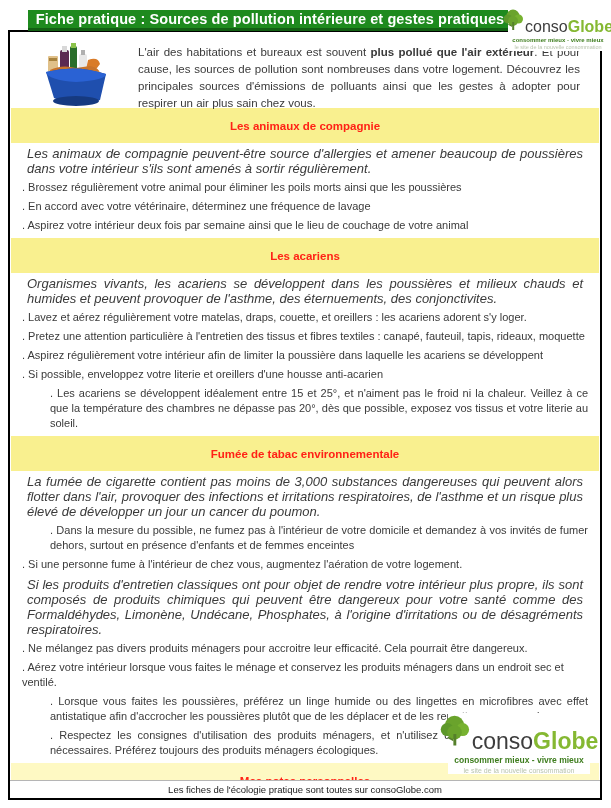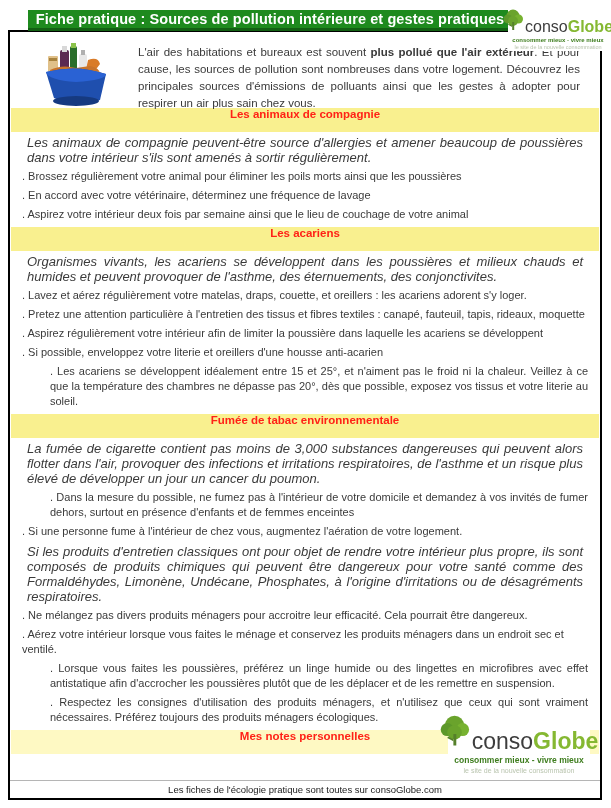--- a/index.html
+++ b/index.html
@@ -37,22 +37,22 @@
   
   .intro-row { display:flex; padding:8px 12px 0 26px; height:76px; }
   .bucket { flex:0 0 auto; margin-top:2px; }
   .intro-text {
     margin-left:20px; width:442px; font-size:11.5px; line-height:17px;
     color:#3a3a3a; text-align:justify; padding-top:4px;
   }
 
   
   .section-band {
-    height:24px; margin:0 1px 3px 1px;
-    display:flex; align-items:flex-start; justify-content:center;
+    height:35px; margin:0 1px 3px 1px;
+    display:flex; align-items:center; justify-content:center;
   }
   .section-band span { font-size:11.5px; font-weight:bold; color:#ff2116; }
   .band-yellow { background:#f9f08f; }
   .band-cyan  { background:#fef9c3; }
   .section-intro {
     font-style:italic; margin:3px 17px; font-size:13px; line-height:15px;
     color:#3a3a3a; text-align:justify;
   }
   .bullet { margin:4px 12px; font-size:11px; line-height:15px; color:#3a3a3a; }
   .bullet.center { text-align:left; }

